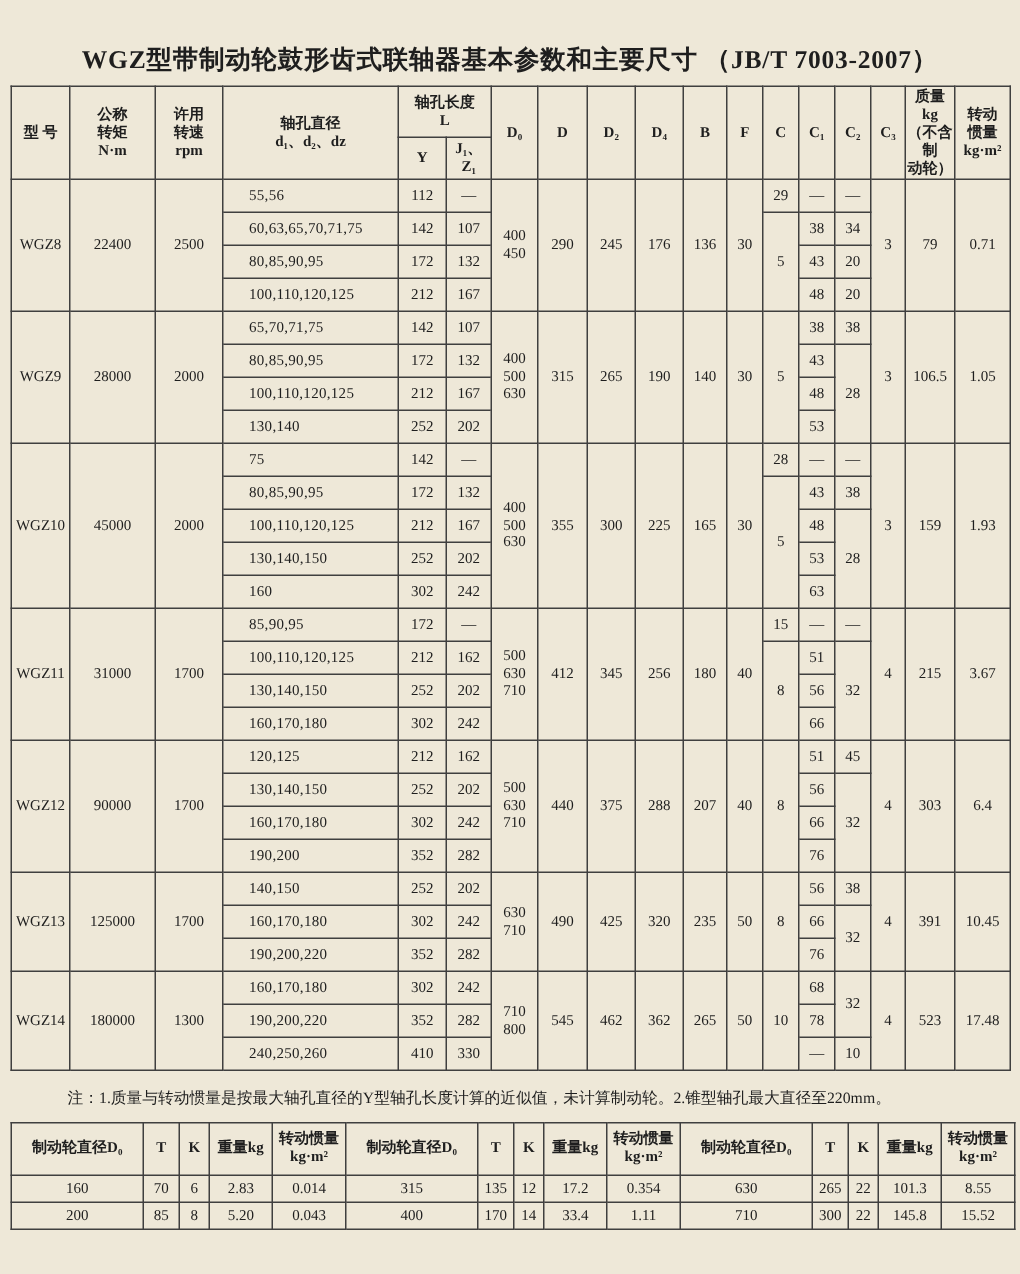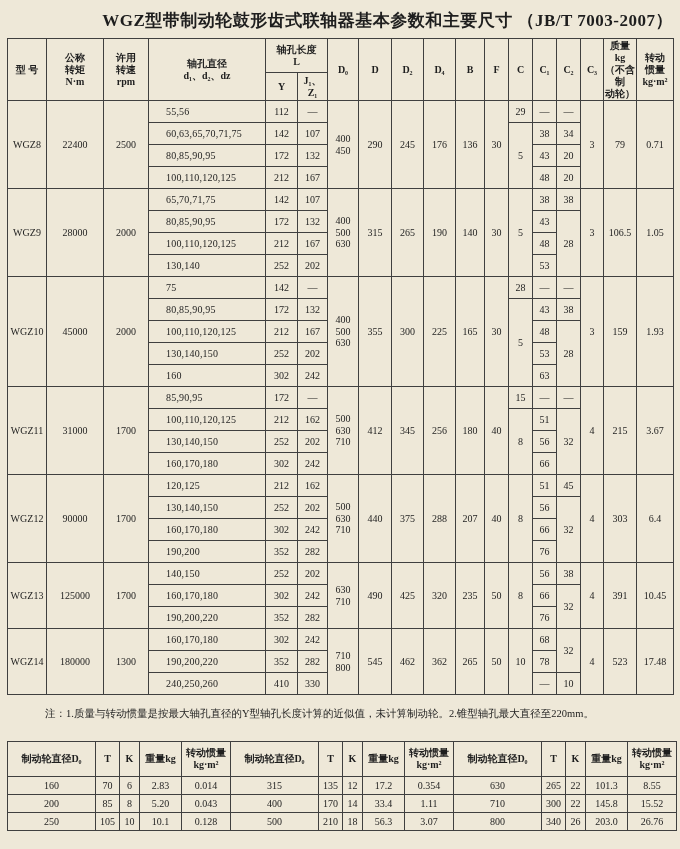--- a/index.html
+++ b/index.html
@@ -5,24 +5,24 @@
   html,body{margin:0;padding:0;}
   body{
     width:680px;height:849px;
     background:#eee8d8;
     color:#1e1e1e;
     font-family:"Liberation Serif","DejaVu Serif",serif;
     overflow:hidden;
   }
   .page{padding:6px 7px 0 7px;}
   .title{
-    text-align:right;
+    text-align:center;
     font-size:17px;
     font-weight:bold;
-    margin:3px 0 6px 0;
+    margin:22px 0 6px 0;
     letter-spacing:0.5px;
     white-space:nowrap;
   }
   table{border-collapse:collapse;table-layout:fixed;margin:0 auto;}
   th,td{
     border:1px solid #3f3f3f;
     text-align:center;
     vertical-align:middle;
     font-size:10px;
     padding:0 1px;
@@ -35,21 +35,21 @@
   .main-table thead tr.h2 th{height:27px;}
   .main-table tbody td{height:21px;}
   .main-table td.bore{text-align:left;padding-left:17px;white-space:nowrap;letter-spacing:0.2px;}
   .main-table td.stack{line-height:1.15;}
   .notes{
     font-size:10.5px;
     margin:11px 0 0 38px;
     line-height:1.55;
   }
   .notes .l2{padding-left:21px;}
-  .brake-table{width:670px;margin-top:19px;padding-left:28px;}
+  .brake-table{width:670px;margin-top:7px;padding-left:28px;}
   .brake-table th{height:34px;font-weight:bold;line-height:1.25;}
   .brake-table td{height:17px;}
 </style>
 </head>
 <body>
 
 <div class="page">
 
   <div class="title">WGZ型带制动轮鼓形齿式联轴器基本参数和主要尺寸 （JB/T 7003-2007）</div>
 
@@ -470,33 +470,16 @@
           <td>170</td>
           <td>14</td>
           <td>33.4</td>
           <td>1.11</td>
           <td>710</td>
           <td>300</td>
           <td>22</td>
           <td>145.8</td>
           <td>15.52</td>
         </tr>
-        <tr>
-          <td>250</td>
-          <td>105</td>
-          <td>10</td>
-          <td>10.1</td>
-          <td>0.128</td>
-          <td>500</td>
-          <td>210</td>
-          <td>18</td>
-          <td>56.3</td>
-          <td>3.07</td>
-          <td>800</td>
-          <td>340</td>
-          <td>26</td>
-          <td>203.0</td>
-          <td>26.76</td>
-        </tr>
       </tbody>
   </table>
 
 </div>
 
 </body></html>

